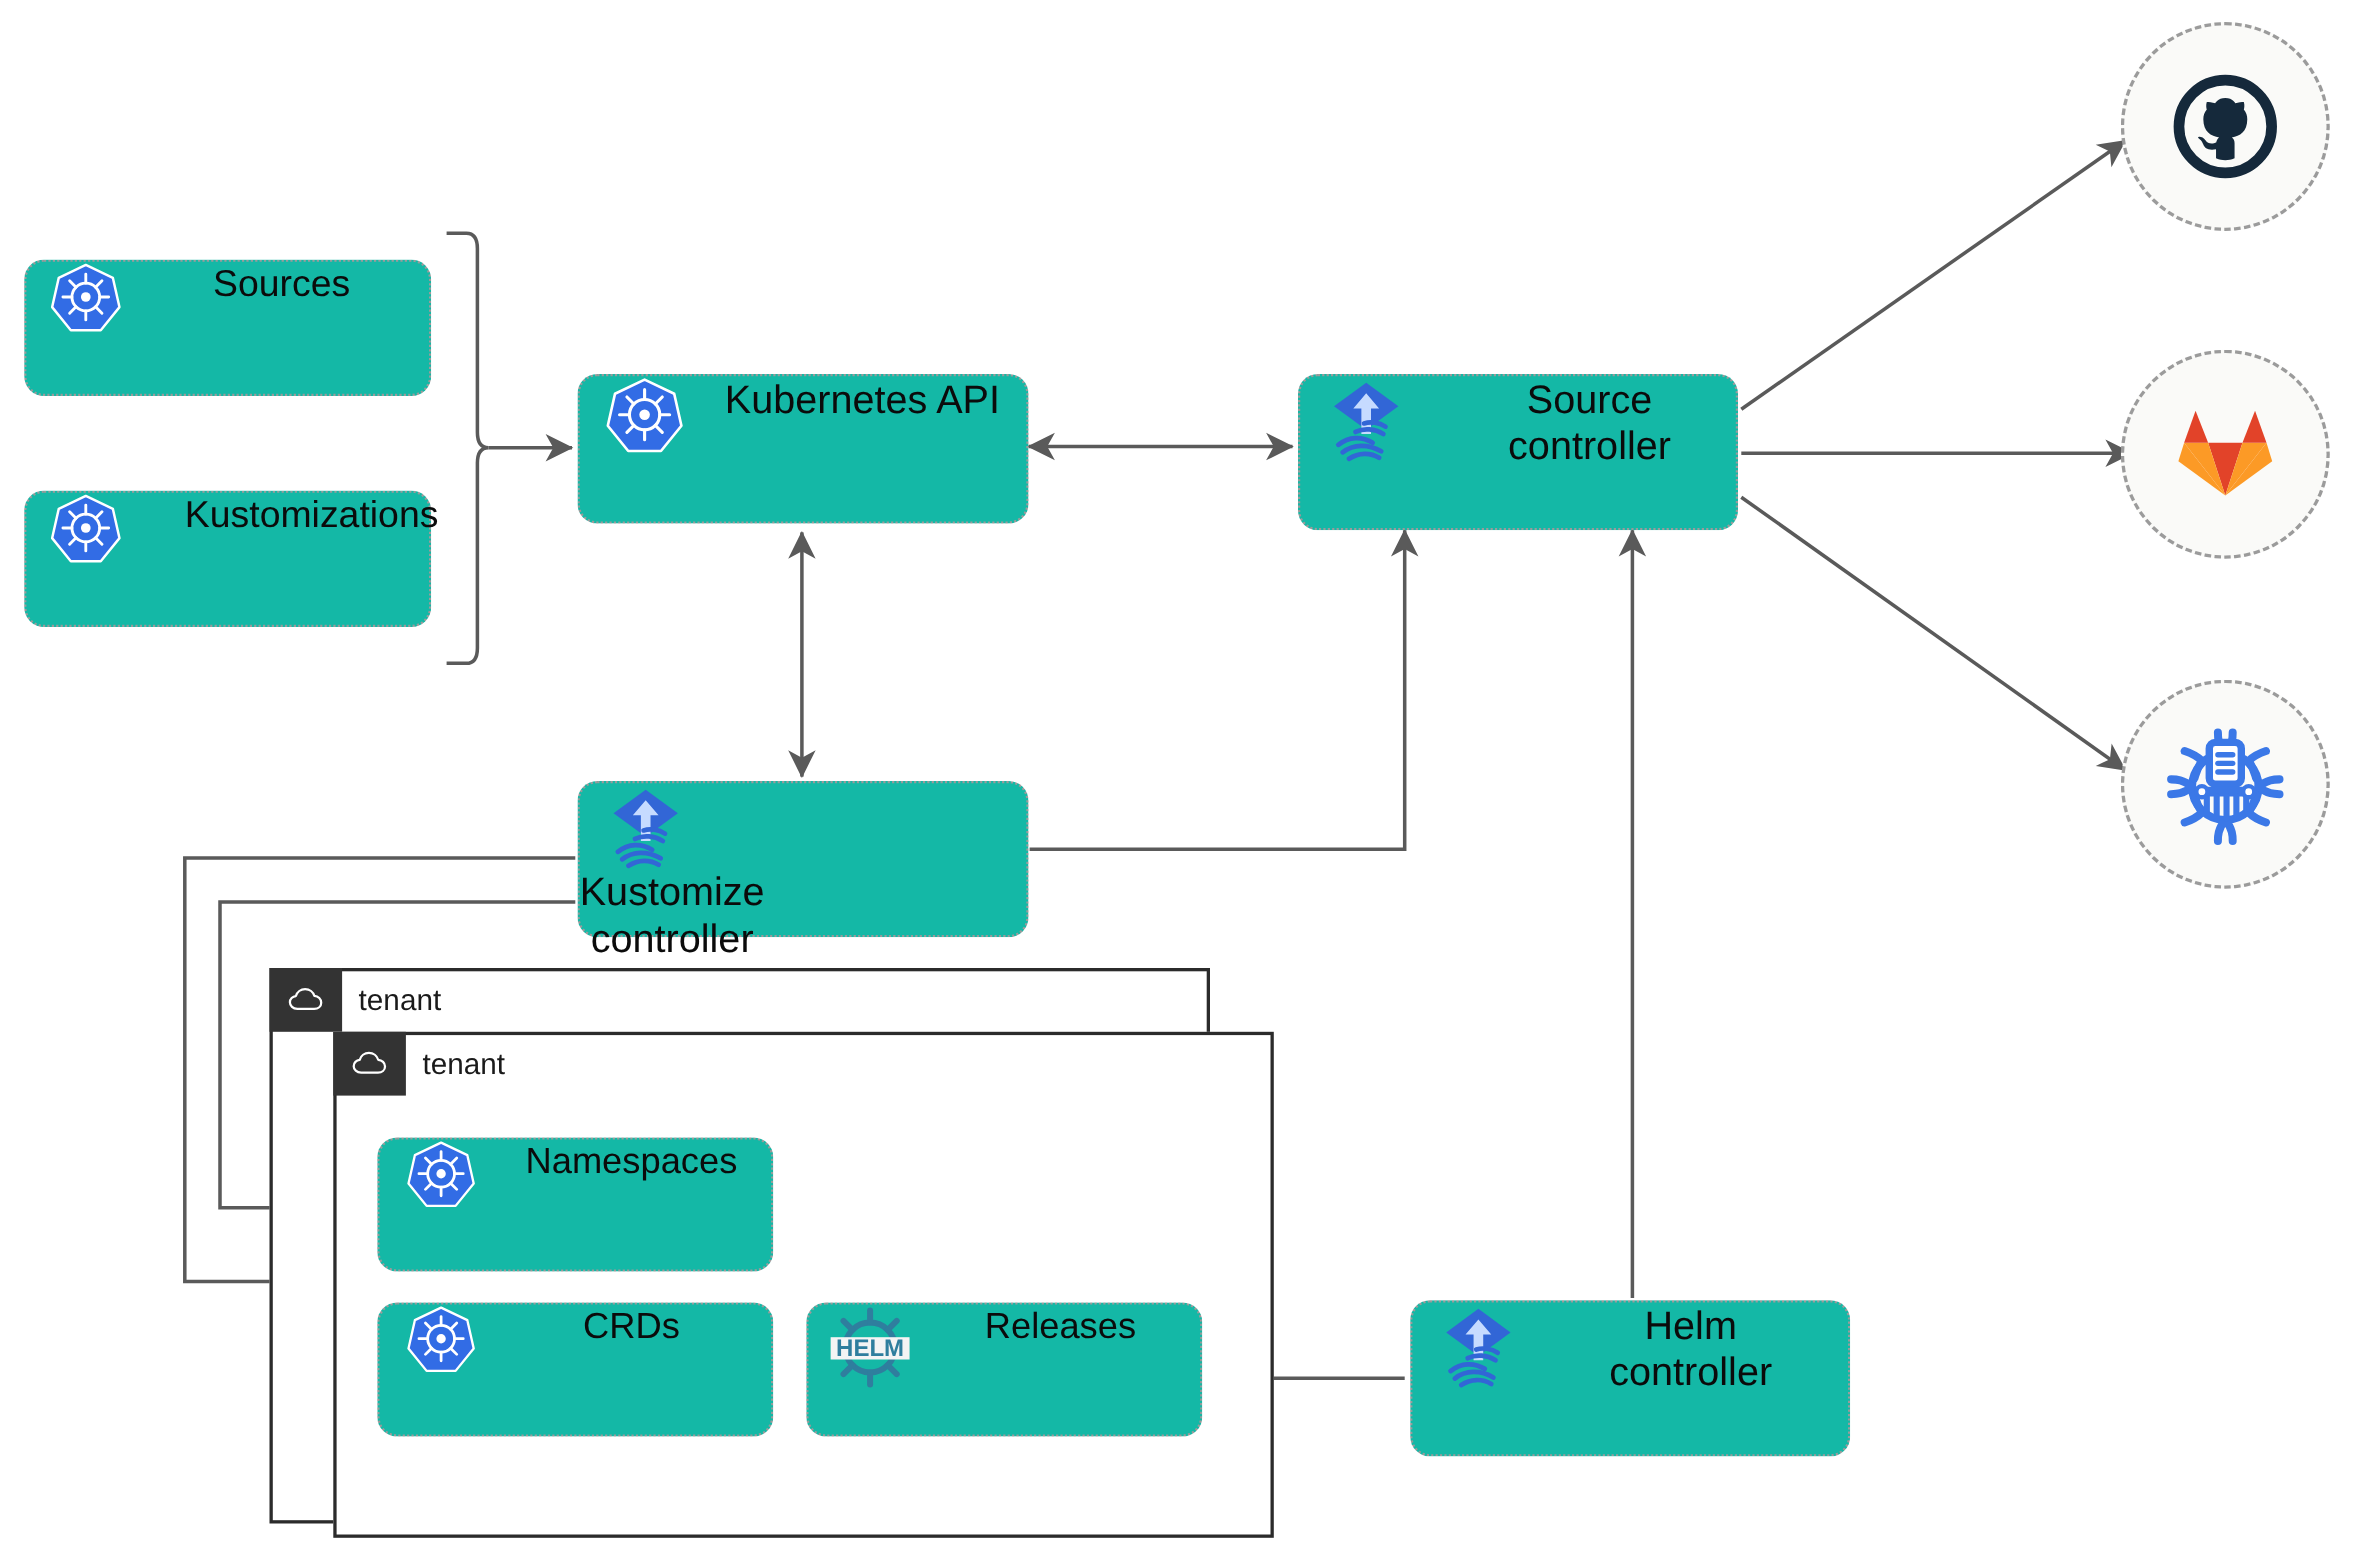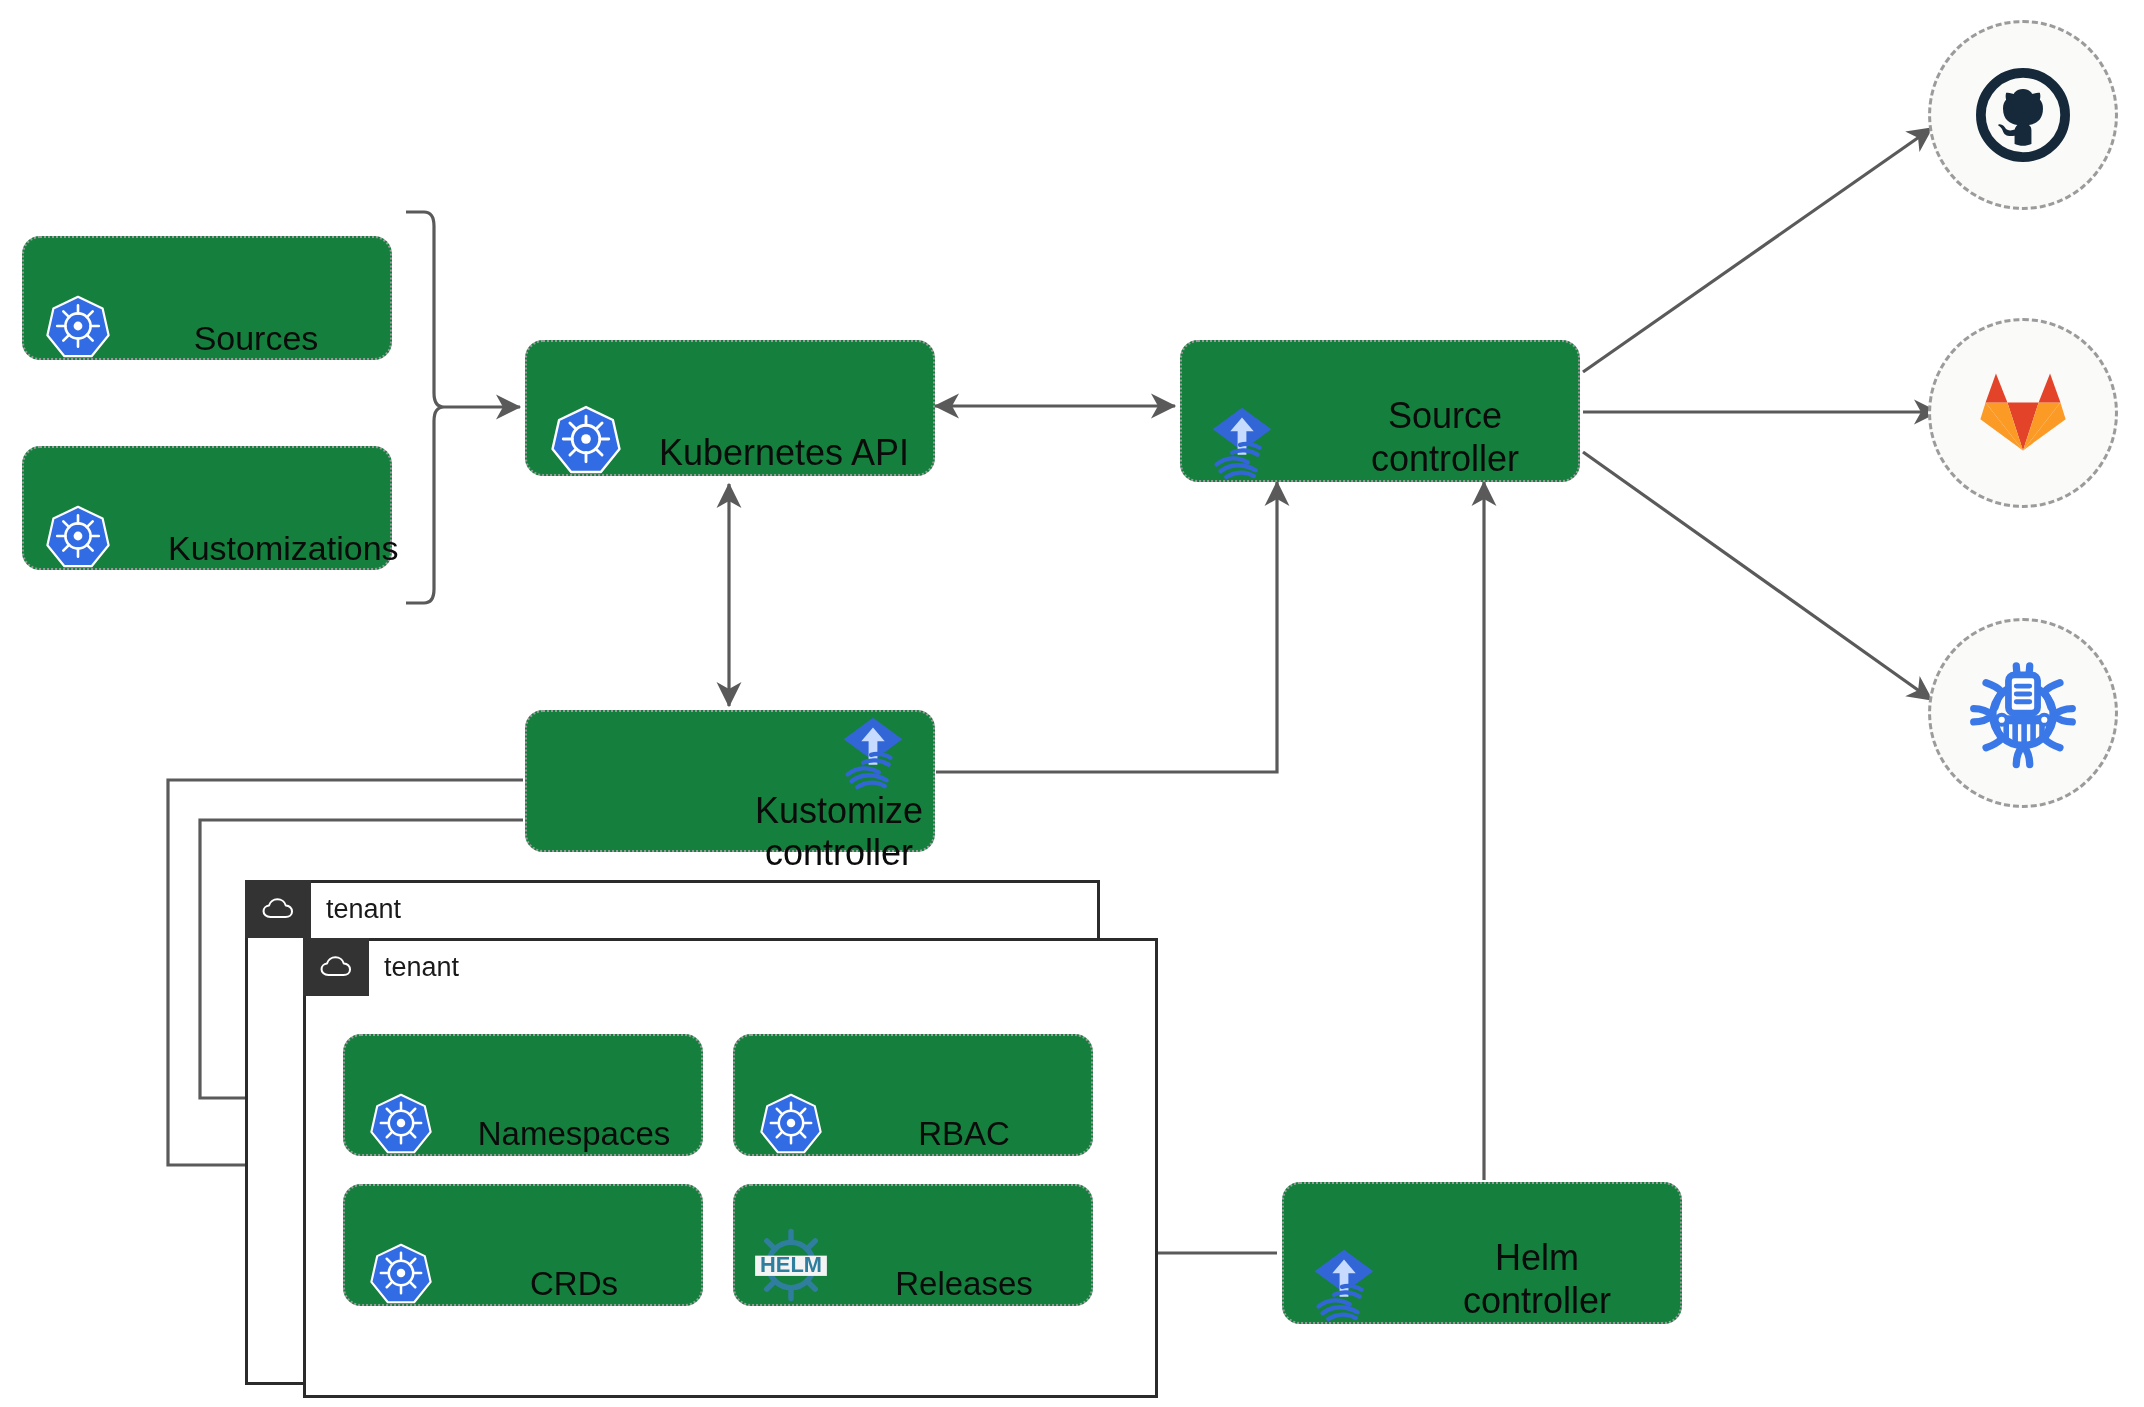--- a/index.html
+++ b/index.html
@@ -22,26 +22,26 @@
     position: absolute;
     left: 0; top: 0;
     width: 2144px;
     height: 1407px;
     pointer-events: none;
   }
 
   
   .node {
     position: absolute;
-    background: #15803d;
+    background: #14b8a6;
     border: 2px dotted #9b9b9b;
     border-radius: 18px;
     box-sizing: border-box;
     display: flex;
-    align-items: flex-end;
+    align-items: flex-start;
     z-index: 5;
   }
   .node .ico {
     flex: 0 0 auto;
     display: flex;
     align-items: center;
     justify-content: center;
   }
   .node .lbl {
     flex: 1 1 auto;
@@ -265,34 +265,20 @@
           <circle cx="32" cy="32" r="12.6"></circle>
           <path d="M32 19.4 L32 11.2 M32 44.6 L32 52.8 M19.4 32 L11.2 32 M44.6 32 L52.8 32
                    M23.1 23.1 L17.3 17.3 M40.9 40.9 L46.7 46.7 M40.9 23.1 L46.7 17.3 M23.1 40.9 L17.3 46.7"></path>
         </g>
         <circle cx="32" cy="32" r="4.4" fill="#ffffff"></circle>
       </svg>
     </span>
     <span class="lbl" style="font-size:33px;">Namespaces</span>
   </div>
 
-  <div class="node" style="left:733px; top:1034px; width:360px; height:122px;">
-    <span class="ico" style="width:112px;">
-      <svg width="62" height="62" viewBox="0 0 64 64">
-        <path d="M32 2.8 L56.6 14.6 L62.6 41.2 L45.6 62.2 L18.4 62.2 L1.4 41.2 L7.4 14.6 Z" fill="#326CE5" stroke="#ffffff" stroke-width="2.2" stroke-linejoin="round"></path>
-        <g fill="none" stroke="#ffffff" stroke-width="2.6" stroke-linecap="round">
-          <circle cx="32" cy="32" r="12.6"></circle>
-          <path d="M32 19.4 L32 11.2 M32 44.6 L32 52.8 M19.4 32 L11.2 32 M44.6 32 L52.8 32
-                   M23.1 23.1 L17.3 17.3 M40.9 40.9 L46.7 46.7 M40.9 23.1 L46.7 17.3 M23.1 40.9 L17.3 46.7"></path>
-        </g>
-        <circle cx="32" cy="32" r="4.4" fill="#ffffff"></circle>
-      </svg>
-    </span>
-    <span class="lbl" style="font-size:33px;">RBAC</span>
-  </div>
 
   <div class="node" style="left:343px; top:1184px; width:360px; height:122px;">
     <span class="ico" style="width:112px;">
       <svg width="62" height="62" viewBox="0 0 64 64">
         <path d="M32 2.8 L56.6 14.6 L62.6 41.2 L45.6 62.2 L18.4 62.2 L1.4 41.2 L7.4 14.6 Z" fill="#326CE5" stroke="#ffffff" stroke-width="2.2" stroke-linejoin="round"></path>
         <g fill="none" stroke="#ffffff" stroke-width="2.6" stroke-linecap="round">
           <circle cx="32" cy="32" r="12.6"></circle>
           <path d="M32 19.4 L32 11.2 M32 44.6 L32 52.8 M19.4 32 L11.2 32 M44.6 32 L52.8 32
                    M23.1 23.1 L17.3 17.3 M40.9 40.9 L46.7 46.7 M40.9 23.1 L46.7 17.3 M23.1 40.9 L17.3 46.7"></path>
         </g>

